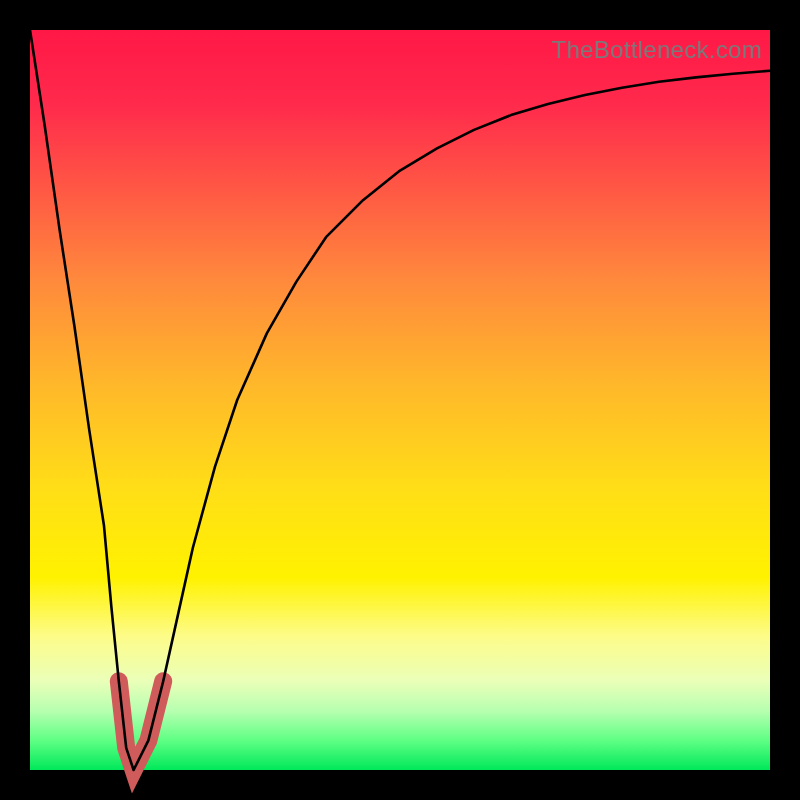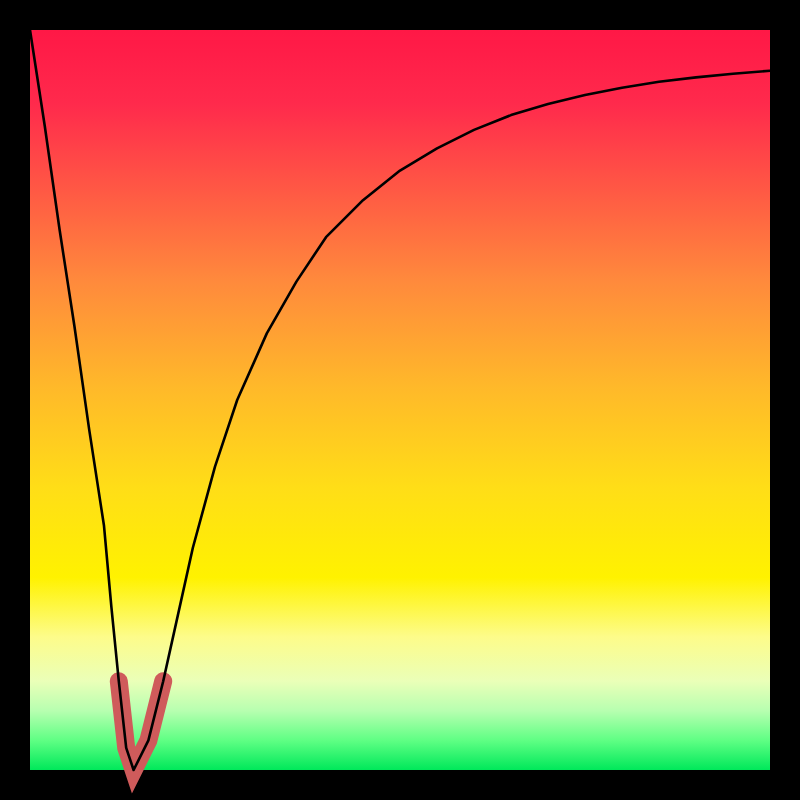--- a/index.html
+++ b/index.html
@@ -70,18 +70,19 @@
     stroke: #cf5b5b;
     stroke-width: 18;
     stroke-linecap: round;
   }
 </style>
 </head>
 <body>
 
 <div class="frame">
   <div class="plot">
+    <span class="watermark">TheBottleneck.com</span>
     <svg class="curves" viewBox="0 0 740 740">
       <path id="highlight-path" class="highlight-seg" d="M88.8 651.2 L96.2 717.8 L103.6 740.0 L118.4 710.4 L133.2 651.2"></path>
       <path id="main-curve" class="thin-curve" d="M0.0 0.0 L14.8 96.2 L29.6 199.8 L44.4 296.0 L59.2 399.6 L74.0 495.8 L81.4 577.2 L88.8 651.2 L96.2 717.8 L103.6 740.0 L118.4 710.4 L133.2 651.2 L148.0 584.6 L162.8 518.0 L185.0 436.6 L207.2 370.0 L236.8 303.4 L266.4 251.6 L296.0 207.2 L333.0 170.2 L370.0 140.6 L407.0 118.4 L444.0 99.9 L481.0 85.1 L518.0 74.0 L555.0 65.1 L592.0 57.7 L629.0 51.8 L666.0 47.4 L703.0 43.7 L740.0 40.7"></path>
     </svg>
   </div>
 </div>
 
 </body></html>

